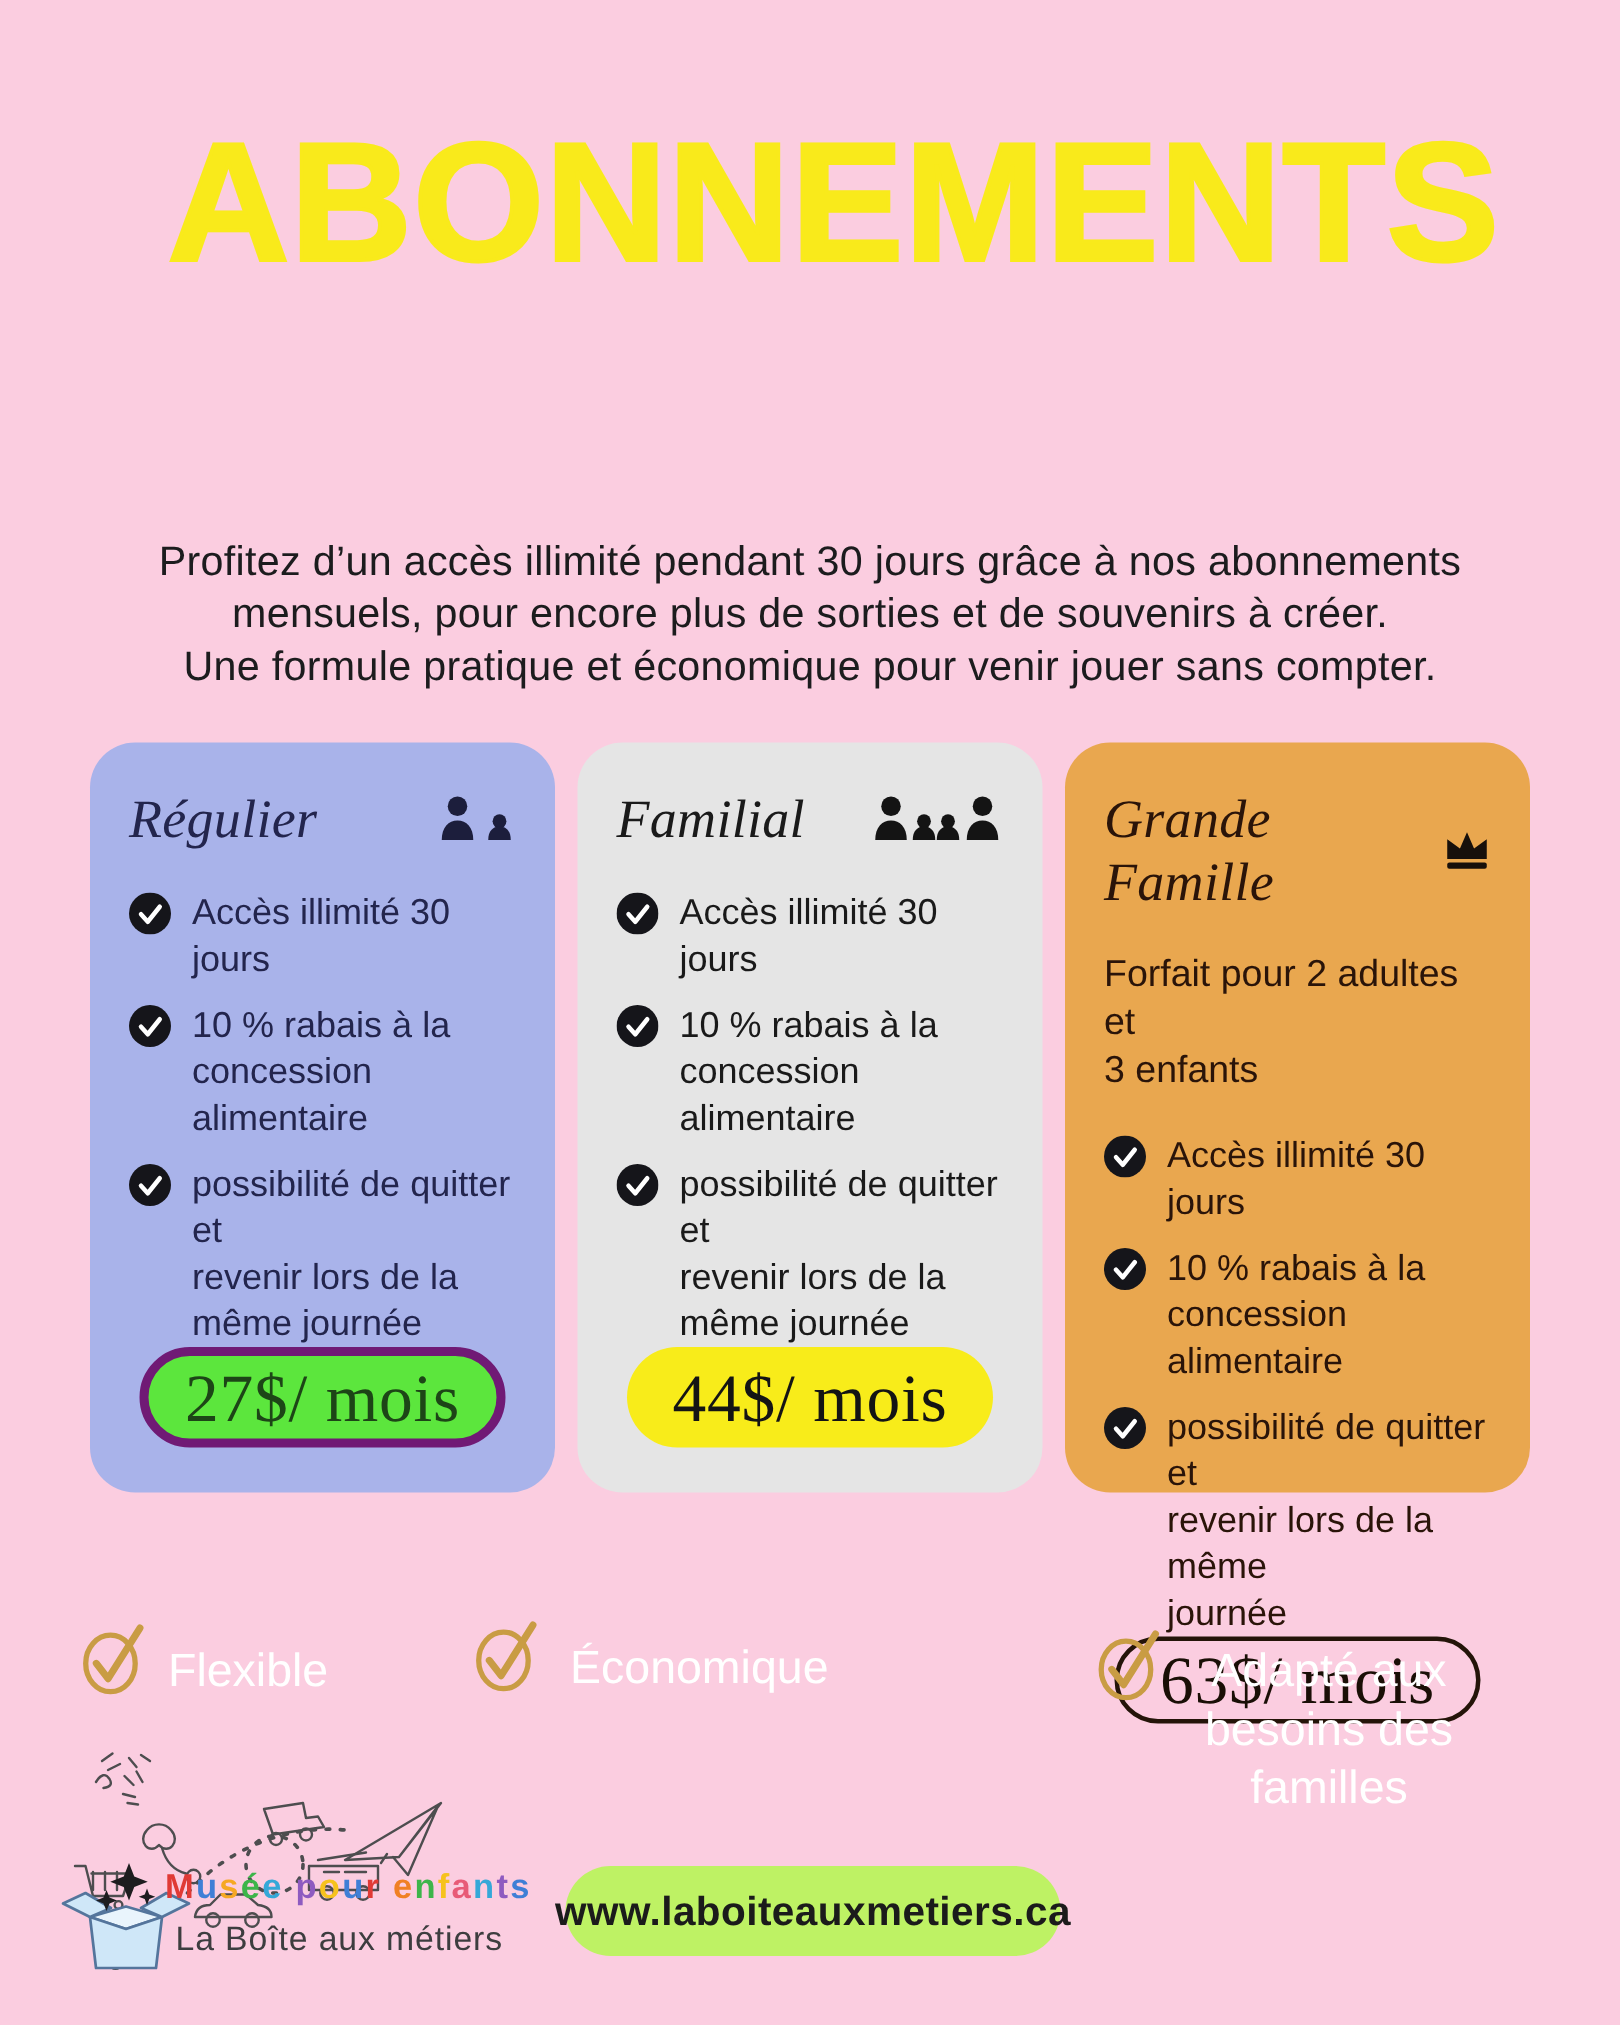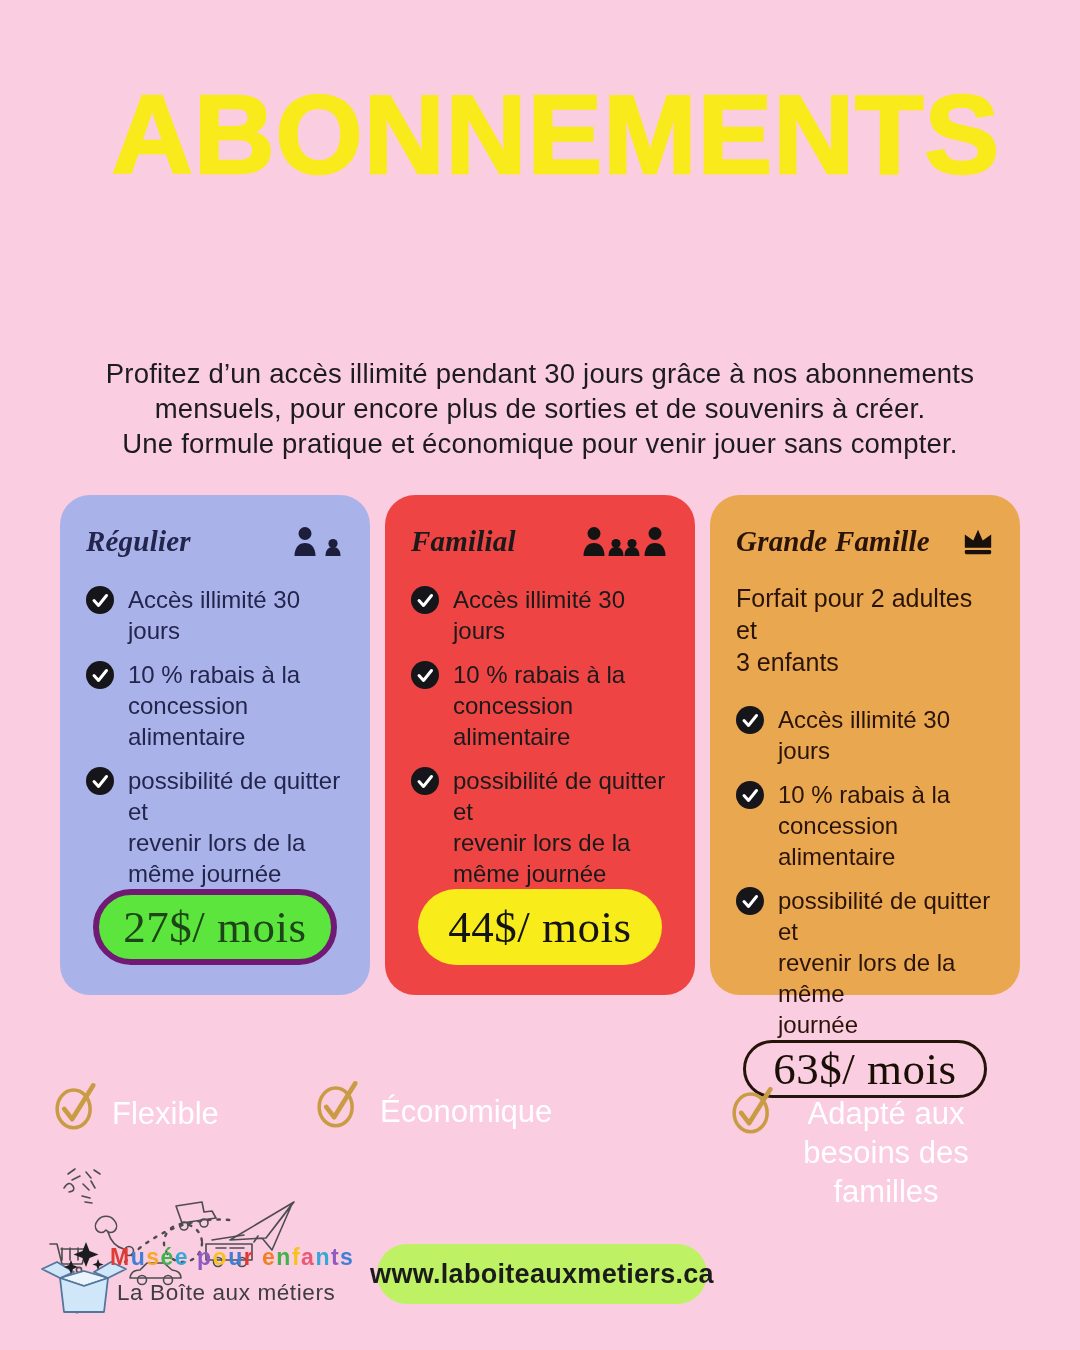--- a/index.html
+++ b/index.html
@@ -22,26 +22,26 @@
     text-align:center; font-size:27.5px; line-height:35px;
     color:#1c1c1e; white-space:pre-line; letter-spacing:0.2px;
   }
   
   .cards{ position:absolute; top:495px; left:60px; width:960px; display:flex; gap:15px; }
   .card{
     width:310px; height:500px; border-radius:30px;
     padding:30px 26px 30px; display:flex; flex-direction:column;
   }
   .card--regulier{ background:#a9b3ea; color:#23254d; }
-  .card--familial{ background:#ef4444; color:#1a1a1a; }
+  .card--familial{ background:#e5e5e5; color:#1a1a1a; }
   .card--grande  { background:#e9a74f; color:#2a1409; }
   .card-head{ display:flex; align-items:center; justify-content:space-between; }
   .card-name{
-    font-family:"Liberation Serif", serif; font-style:italic; font-weight:700;
-    font-size:29px; letter-spacing:0.2px;
+    font-family:"Liberation Serif", serif; font-style:italic; font-weight:400;
+    font-size:36px; letter-spacing:0.2px;
   }
   .card-head svg{ flex:0 0 auto; }
   .card-audience{ margin-top:24px; font-size:25px; line-height:32px; white-space:pre-line; }
   .features{ margin-top:26px; display:flex; flex-direction:column; gap:13px; }
   .feature{ display:flex; gap:14px; }
   .feature .check{ flex:0 0 28px; height:28px; margin-top:2px; }
   .feature-text{ font-size:24px; line-height:31px; white-space:pre-line; }
   .price-pill{
     margin-top:auto; align-self:center;
     width:244px; height:80px; border-radius:40px;

